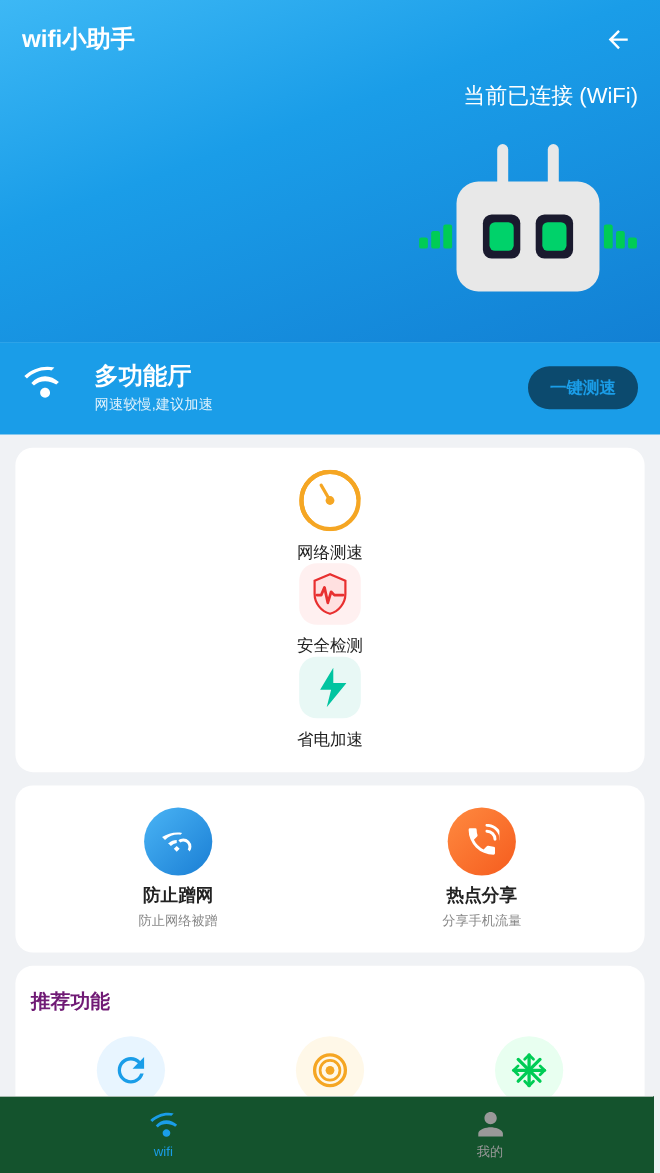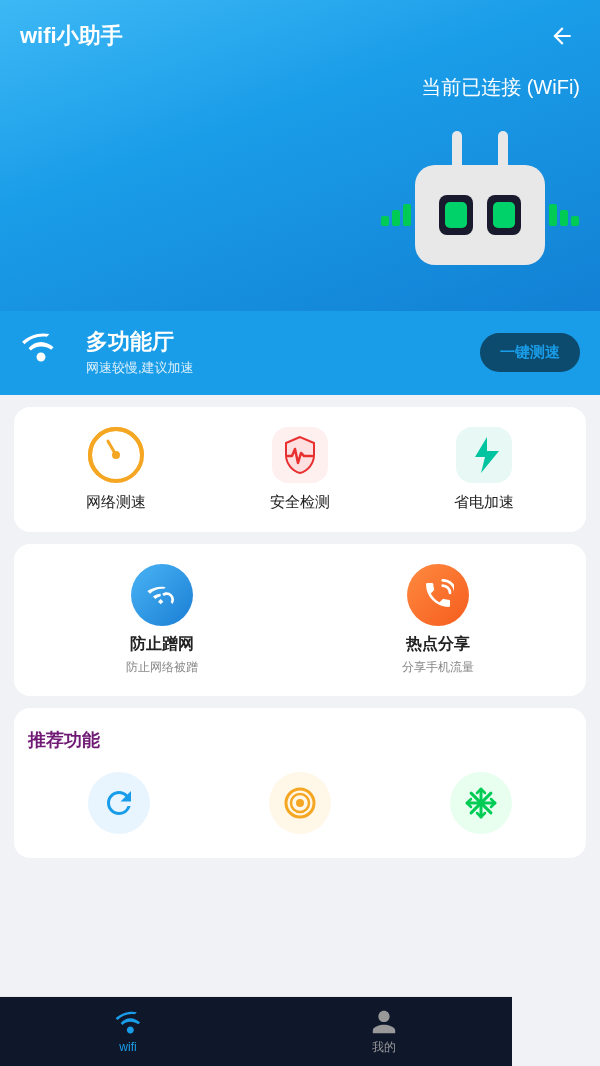--- a/index.html
+++ b/index.html
@@ -193,20 +193,21 @@
       border-radius: 16px;
       margin: 12px 14px;
       padding: 20px 10px;
     }
 
     
     .feature-grid {
       display: flex;
       justify-content: space-around;
       align-items: center;
+      flex-direction: column;
     }
 
     .feature-item {
       display: flex;
       flex-direction: column;
       align-items: center;
       gap: 10px;
       cursor: pointer;
       flex: 1;
     }
@@ -338,23 +339,23 @@
       border-radius: 50%;
       display: flex;
       align-items: center;
       justify-content: center;
     }
 
     
     .bottom-nav {
       position: fixed;
       bottom: 0;
-      width: 512px;
+      width: 594px;
       height: 70px;
-      background: #0f172a;
+      background: #14532d;
       border-top: 1px solid #e8e8e8;
       display: flex;
       align-items: center;
     }
 
     .nav-item {
       flex: 1;
       display: flex;
       flex-direction: column;
       align-items: center;

